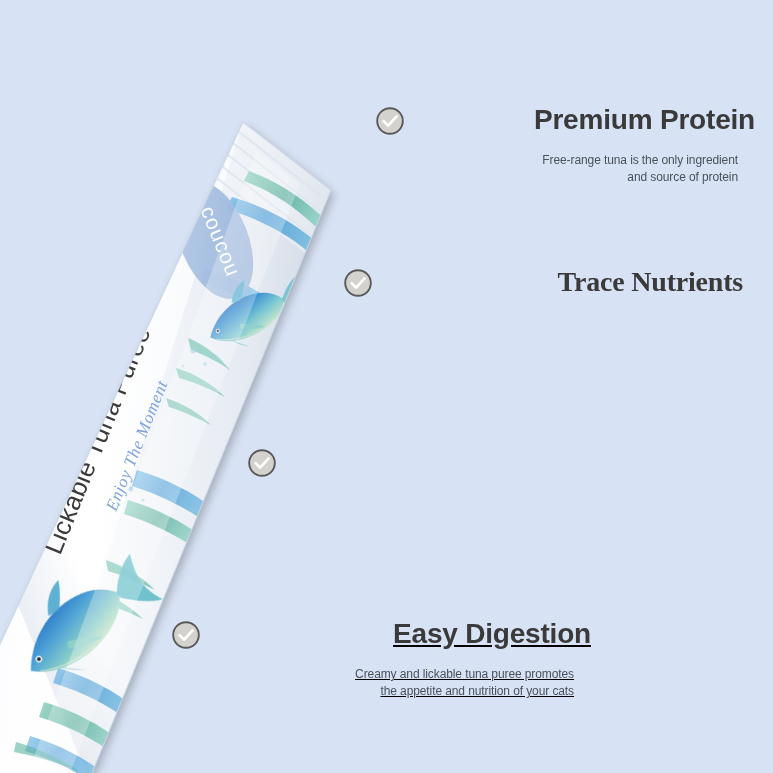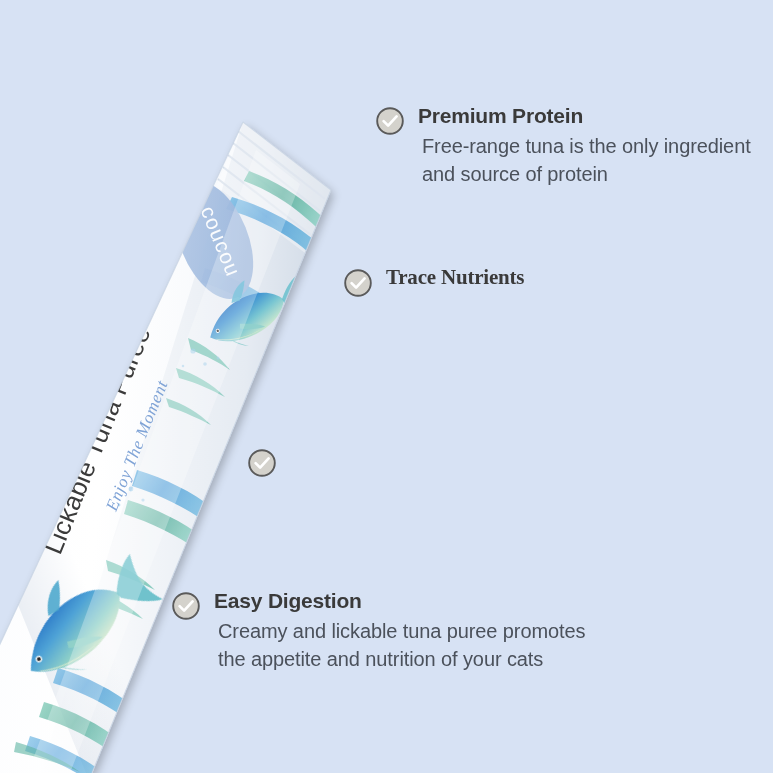--- a/index.html
+++ b/index.html
@@ -49,42 +49,44 @@
     width: 30px;
     height: 30px;
     margin-top: 2px;
     margin-right: 13px;
   }
   .feature-icon svg { display: block; }
   .feature-text {
     flex: 1 1 auto;
   }
   .feature-title {
-    font-size: 21px;
+    font-size: 28px;
     font-weight: bold;
     color: #3a3a3a;
     letter-spacing: -0.2px;
     line-height: 1.12;
     margin: 0 0 3px 0;
     white-space: nowrap;
+    text-align: right;
   }
   .feature-desc {
-    font-size: 20px;
+    font-size: 12px;
     color: #4b515b;
     line-height: 1.42;
-    margin: 4px;
+    margin: 17px;
     white-space: pre-line;
     letter-spacing: -0.1px;
+    text-align: right;
   }
 
   
   #feature-premium-protein { left: 375px; top: 104px; width: 380px; }
   #feature-trace-nutrients { left: 343px; top: 266px; width: 400px; font-family: Liberation Serif, serif; }
   #feature-pure-natures    { left: 247px; top: 446px; width: 490px; }
-  #feature-easy-digestion  { left: 171px; top: 589px; width: 420px; }
+  #feature-easy-digestion  { left: 171px; top: 618px; width: 420px; text-decoration: underline; }
 </style>
 </head>
 <body>
 
 <div id="stage">
 
   <div id="product">
     <svg viewBox="0 0 420 773" xmlns="http://www.w3.org/2000/svg">
       <defs>
 

